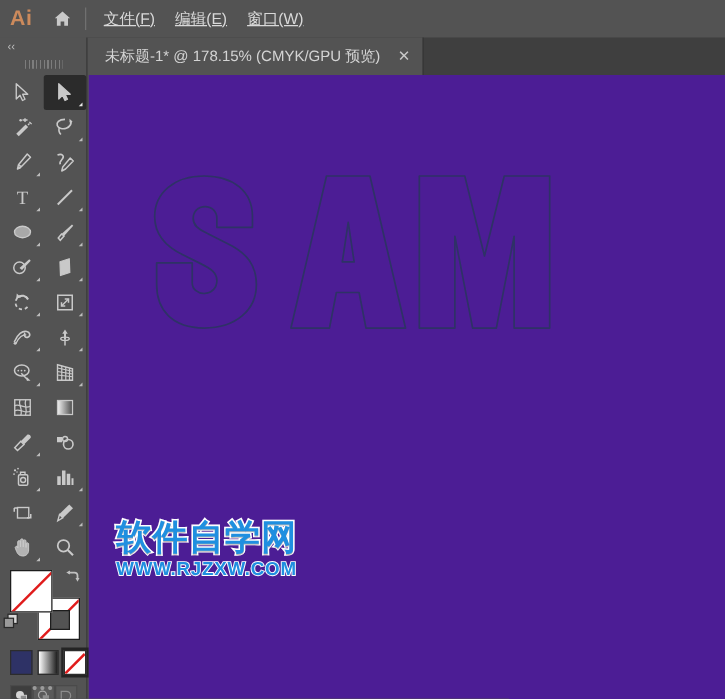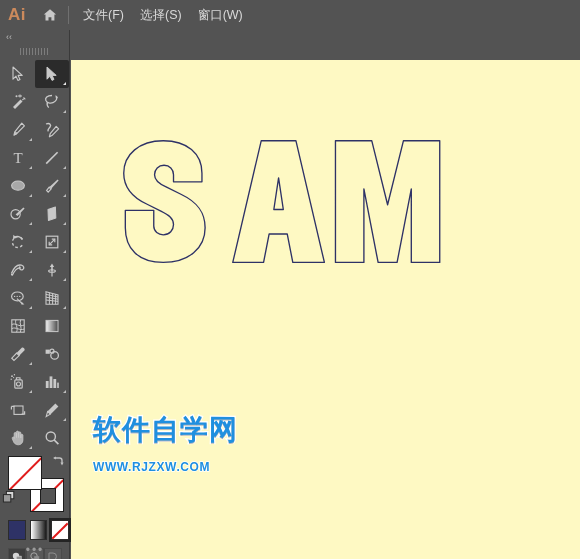--- a/index.html
+++ b/index.html
@@ -26,21 +26,21 @@
   .home-btn {
     width: 32px; height: 30px;
     display: flex; align-items: center; justify-content: center;
   }
   .menu-sep {
     width: 1px; height: 18px; background: #707070; margin: 0 6px 0 2px;
   }
   .menu-items { display: flex; align-items: center; }
   .menu-item {
     color: #d9d9d9; font-size: 12.5px;
-    padding: 5px 8px; white-space: nowrap; cursor: default;
+    padding: 5px 8px; white-space: nowrap; cursor: default; text-decoration: underline;
   }
 
   
   .tabbar {
     position: absolute; left: 70px; top: 30px; width: 510px; height: 30px;
     background: #3f3f3f;
     display: flex; align-items: flex-end;
   }
   .tab {
     height: 30px; background: #535353;
@@ -136,64 +136,70 @@
   .tb-dots {
     position: absolute; left: 0; bottom: 6px; width: 70px;
     text-align: center; color: #9a9a9a; font-size: 12px; letter-spacing: 2px;
     line-height: 6px;
   }
 
   
   .canvas {
     position: absolute; left: 71px; top: 60px;
     width: 509px; height: 499px;
-    background: #fef9c3;
+    background: #4c1d95;
     overflow: hidden;
   }
   .artwork { position: absolute; left: 48px; top: 80px; }
 
   
   .watermark {
     position: absolute; left: 22px; top: 356px;
     width: 152px; user-select: none; pointer-events: none;
   }
   .wm-cn {
     font-size: 28px; font-weight: bold; color: #1f8fe0;
     letter-spacing: 1px; line-height: 1;
     -webkit-text-stroke: 2.5px #ffffff;
     paint-order: stroke fill;
     text-shadow: 0 1px 0 #b8b8b8;
   }
   .wm-en {
-    font-size: 12px; font-weight: bold; color: #1f8fe0;
-    letter-spacing: .6px; line-height: 1; margin-top: 17px;
+    font-size: 15px; font-weight: bold; color: #1f8fe0;
+    letter-spacing: .6px; line-height: 1; margin-top: 4px;
     -webkit-text-stroke: 1.5px #ffffff;
     paint-order: stroke fill;
   }
 </style>
 </head>
 <body>
 
 <div id="app">
 
   <div class="menubar">
     <div class="ai-logo">Ai</div>
     <div class="home-btn">
       <svg width="16" height="16" viewBox="0 0 16 16">
         <path d="M8 2.2 L1.8 7.6 h1.7 V13.6 h3.0 V10.2 h2.9 v3.4 h3.0 V7.6 h1.7 Z" fill="#c9c9c9"></path>
       </svg>
     </div>
     <div class="menu-sep"></div>
     <div class="menu-items">
       <div class="menu-item">文件(F)</div>
-      <div class="menu-item">选择(S)</div>
+      <div class="menu-item">编辑(E)</div>
       <div class="menu-item">窗口(W)</div>
     </div>
   </div>
 
+  <div class="tabbar">
+    <div class="tab">
+      <span class="tab-title">未标题-1* @ 178.15% (CMYK/GPU 预览)</span>
+      <span class="tab-close">✕</span>
+    </div>
+  </div>
 
   <div class="toolbar">
 
     <div class="tb-collapse">‹‹</div>
     <div class="tb-grip">
       <div class="tb-grip-lines"></div>
     </div>
 
     <div class="tool-grid">
 

